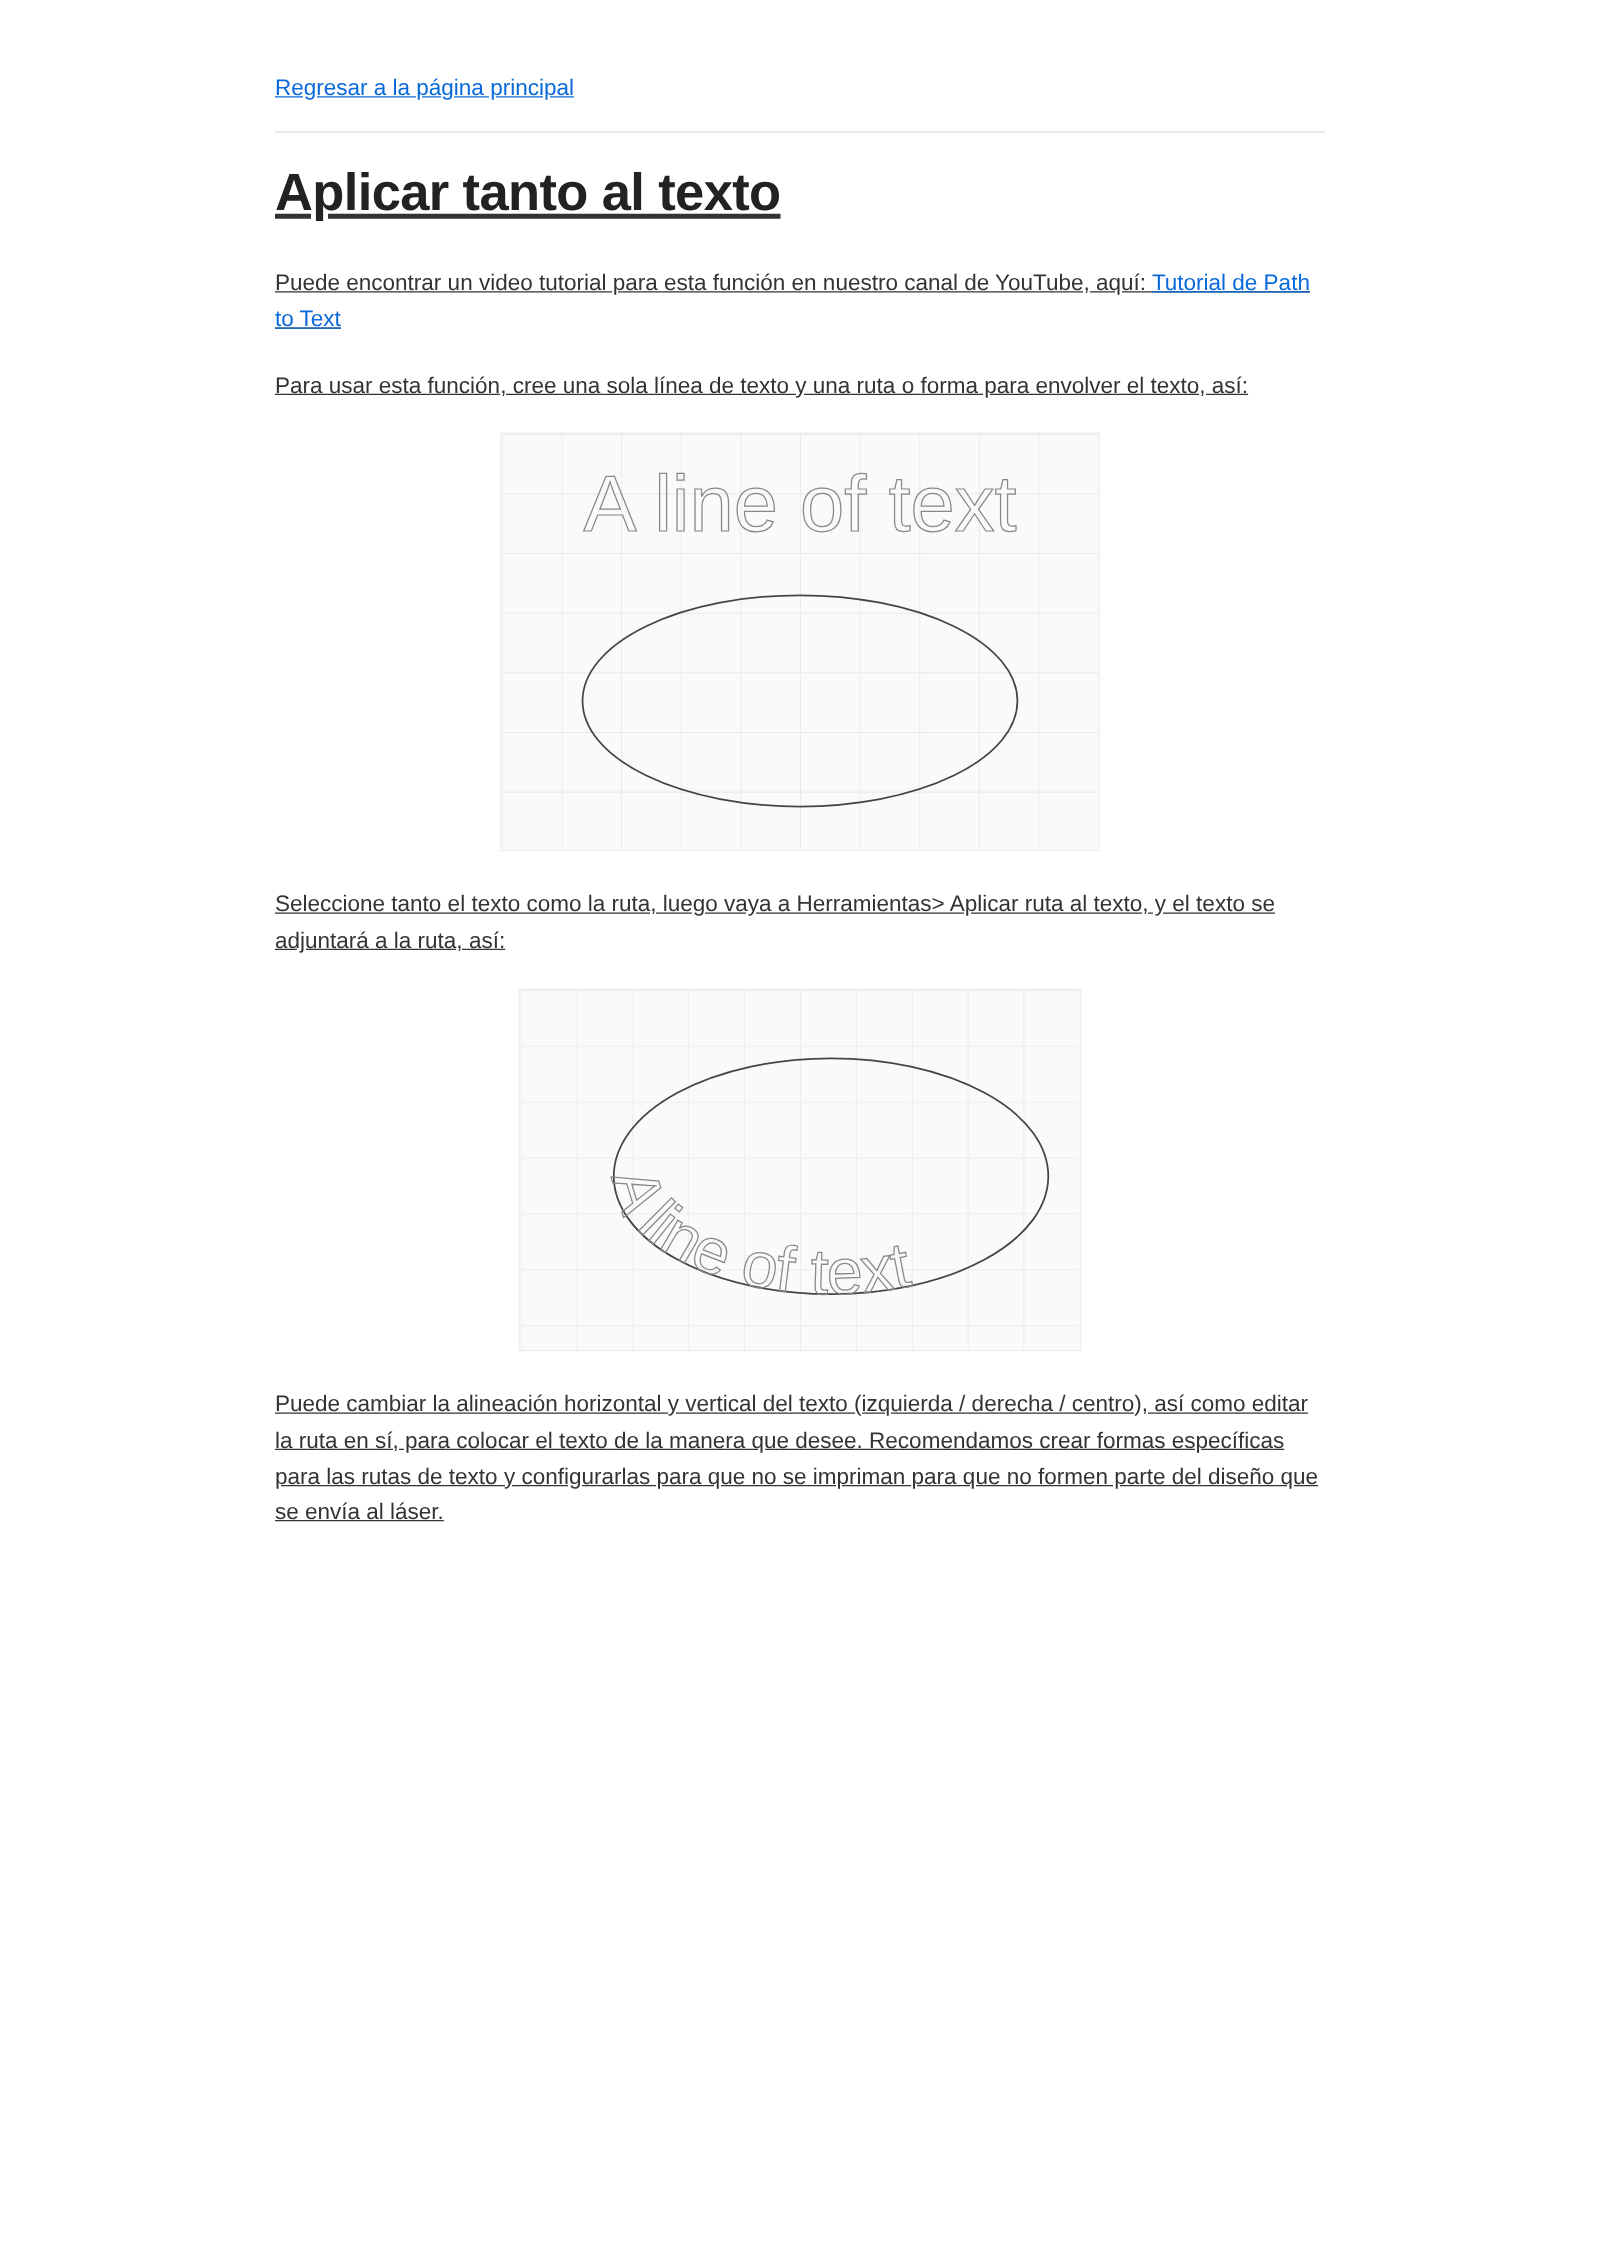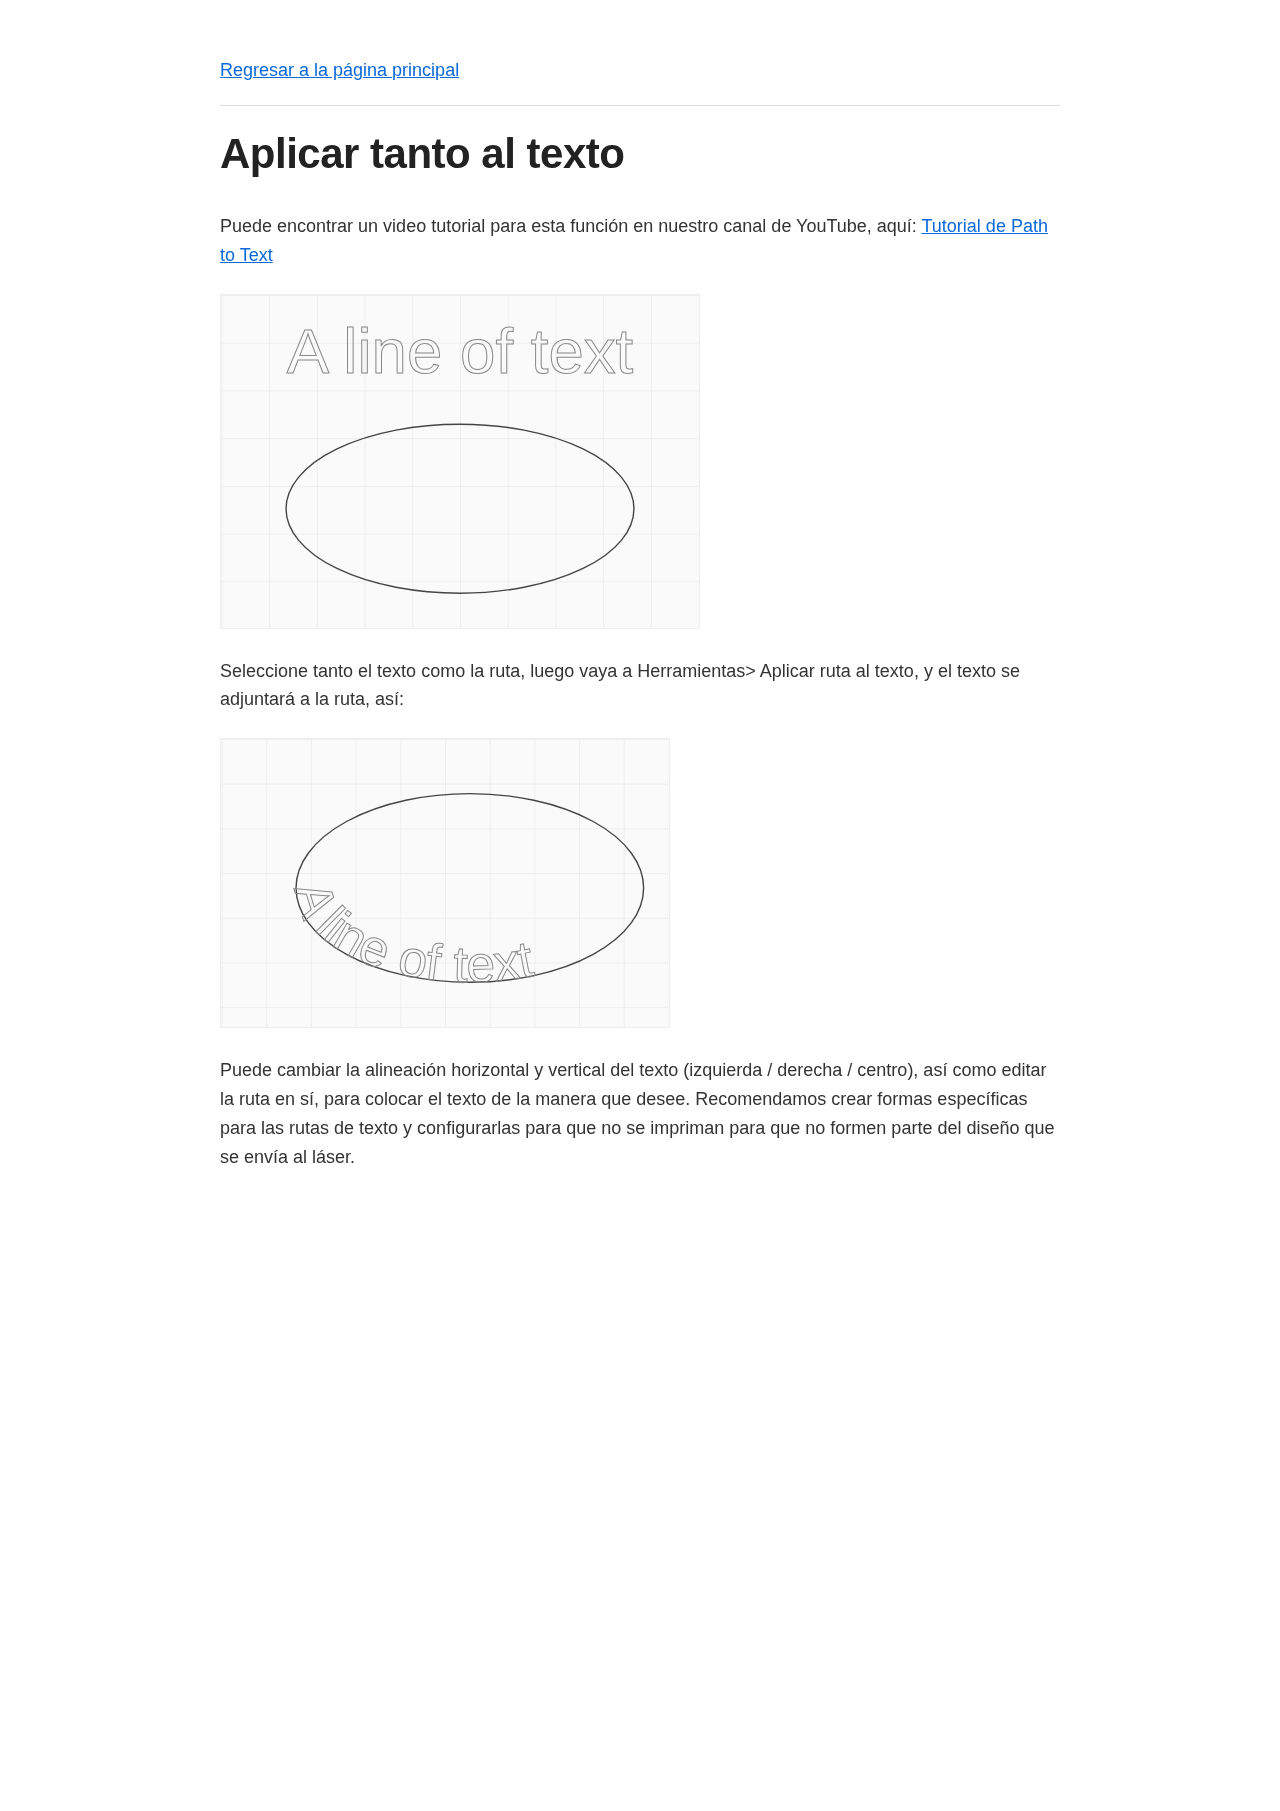--- a/index.html
+++ b/index.html
@@ -7,20 +7,21 @@
       font-family: -apple-system, BlinkMacSystemFont, "Segoe UI", Helvetica, Arial, sans-serif;
       background: #fff;
       color: #333;
       width: 1280px;
       min-height: 1811px;
     }
     .container {
       max-width: 880px;
       margin: 0 auto;
       padding: 60px 20px 40px;
+      text-decoration: underline;
     }
     .back-link {
       display: inline-block;
       color: #0969da;
       text-decoration: underline;
       font-size: 18px;
       margin-bottom: 24px;
       cursor: pointer;
     }
     hr.divider {
@@ -41,20 +42,21 @@
       color: #333;
       margin: 16px 0 24px;
     }
     a.inline-link {
       color: #0969da;
       text-decoration: underline;
       cursor: pointer;
     }
     .figure {
       display: flex;
+      justify-content: center;
       margin: 8px 0 28px;
     }
     .illus {
       background: #fafafa;
       border: 1px solid #eee;
       display: block;
     }
   </style>
 </head>
 <body>
@@ -64,20 +66,21 @@
   <a class="back-link">Regresar a la página principal</a>
 
   <hr class="divider">
 
   <h1 class="page-title">Aplicar tanto al texto</h1>
 
   <p class="body">
     <span>Puede encontrar un video tutorial para esta función en nuestro canal de YouTube, aquí: </span><a class="inline-link">Tutorial de Path to Text</a>
   </p>
 
+  <p class="body">Para usar esta función, cree una sola línea de texto y una ruta o forma para envolver el texto, así:</p>
 
   <div class="figure">
     <svg class="illus" width="480" height="335" viewBox="0 0 480 335">
 
       <defs>
         <pattern id="grid1" width="48" height="48" patternUnits="userSpaceOnUse">
           <path d="M 48 0 L 0 0 0 48" fill="none" stroke="#e2e2e2" stroke-width="1"></path>
         </pattern>
       </defs>
       <rect width="480" height="335" fill="#fafafa"></rect>

